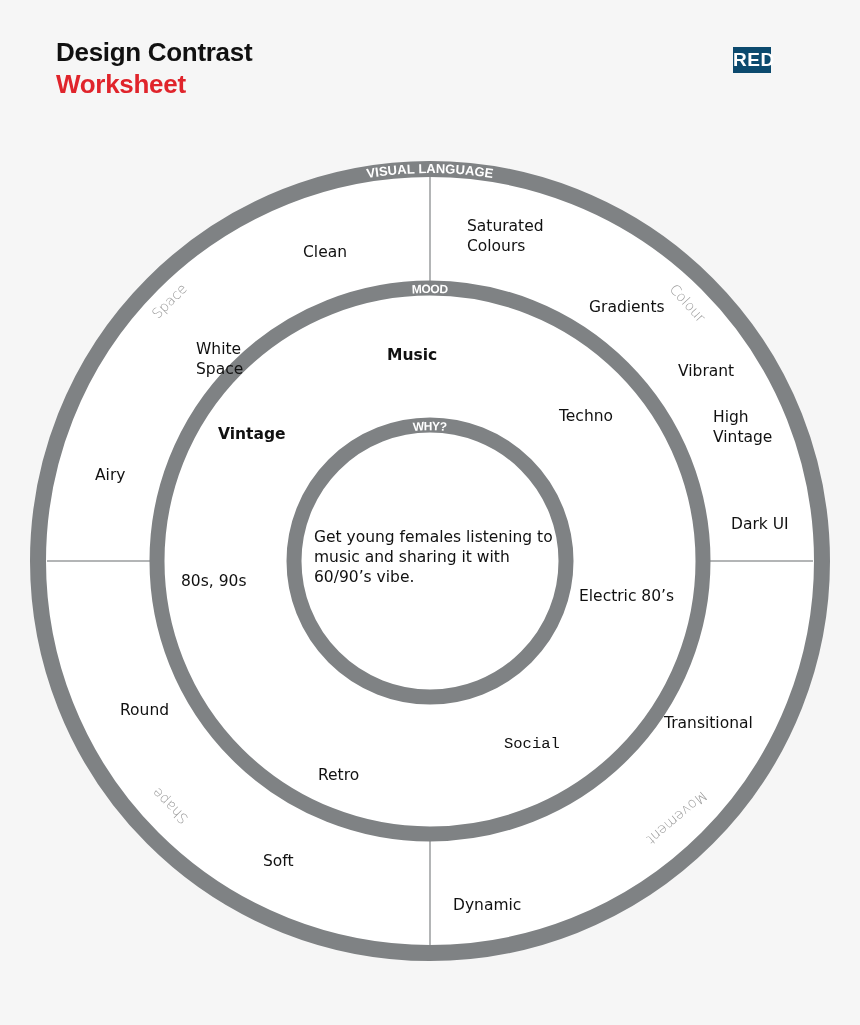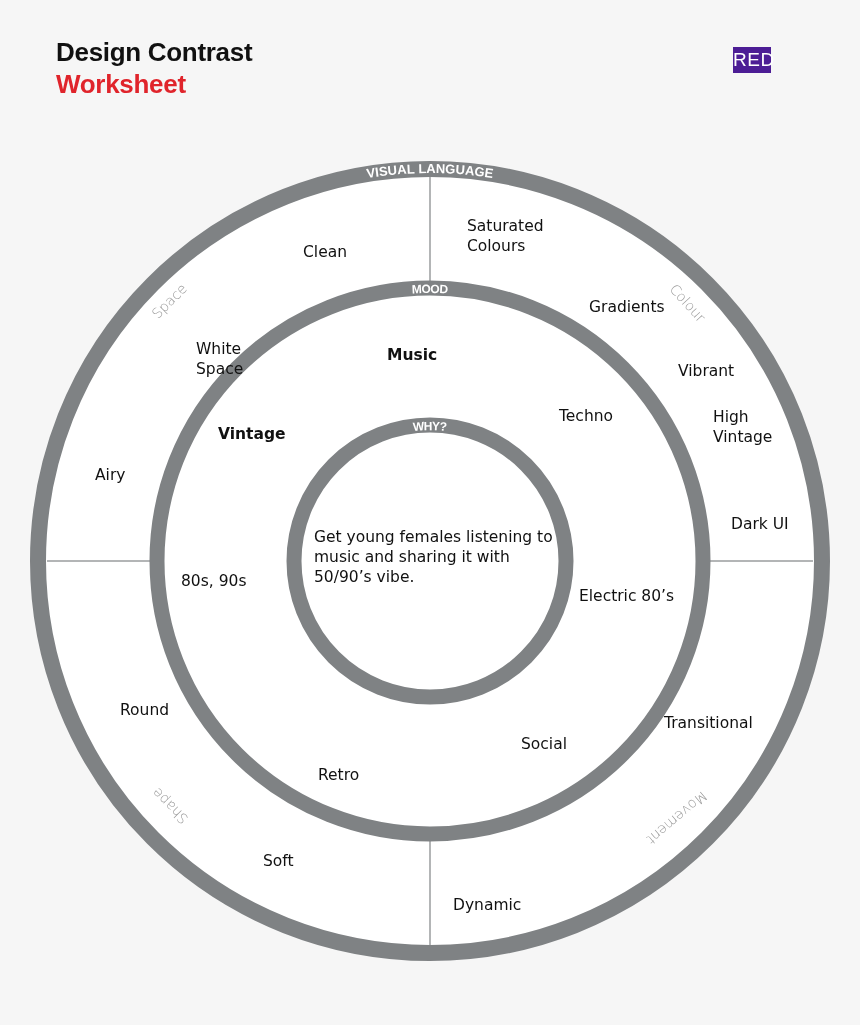--- a/index.html
+++ b/index.html
@@ -1,22 +1,22 @@
 <!DOCTYPE html>
 <html><head>
 <meta charset="utf-8">
 <style>
   html, body { margin:0; padding:0; }
   body { width:860px; height:1025px; background:#f6f6f6; position:relative; overflow:hidden;
          font-family:"DejaVu Sans", "Liberation Sans", sans-serif; }
   .title { position:absolute; left:56px; top:36px; font-family:"Liberation Sans", sans-serif; font-weight:bold; font-size:26px; line-height:32px; letter-spacing:-0.3px; }
   .title .l1 { color:#111; }
   .title .l2 { color:#e0242b; }
-  .badge { position:absolute; left:733px; top:47px; width:38px; height:26px; background:#4c1d95; color:#fff;
-           font-family:"Liberation Sans", sans-serif; font-weight:normal; font-size:19px; line-height:26px; text-align:center; letter-spacing:0.5px; }
+  .badge { position:absolute; left:733px; top:47px; width:38px; height:26px; background:#0c4a6e; color:#fff;
+           font-family:"Liberation Sans", sans-serif; font-weight:bold; font-size:19px; line-height:26px; text-align:center; letter-spacing:0.5px; }
   svg.diagram { position:absolute; left:0; top:0; }
   .lbl { position:absolute; font-size:15.5px; line-height:20px; color:#111; white-space:nowrap; font-weight:500; }
   .cat { position:absolute; font-size:14px; color:#9a9a9a; white-space:nowrap; font-family:"DejaVu Sans", sans-serif; font-weight:300; transform-origin:center center; }
   .center-text { position:absolute; left:314px; top:527px; width:250px; font-size:15.5px; line-height:20px; color:#111; }
 </style>
 </head>
 <body>
 
 <div class="title">
   <div class="l1">Design Contrast</div>
@@ -75,16 +75,16 @@
 <div class="lbl" style="left:263px; top:851px;">Soft</div>
 
 <div class="lbl" style="left:664px; top:713px;">Transitional</div>
 <div class="lbl" style="left:453px; top:865px;margin-top:30px;">Dynamic</div>
 
 <div class="lbl" style="left:387px; top:345px;font-weight:bold;">Music</div>
 <div class="lbl" style="left:559px; top:406px;">Techno</div>
 <div class="lbl" style="left:218px; top:424px;font-weight:bold;">Vintage</div>
 <div class="lbl" style="left:181px; top:571px;">80s, 90s</div>
 <div class="lbl" style="left:579px; top:586px;">Electric 80’s</div>
-<div class="lbl" style="left:521px; top:734px;">Social</div>
+<div class="lbl" style="left:504px; top:734px;font-family:Liberation Mono, monospace;">Social</div>
 <div class="lbl" style="left:318px; top:765px;">Retro</div>
 
-<div class="center-text">Get young females listening to music and sharing it with 50/90’s vibe.</div>
+<div class="center-text">Get young females listening to music and sharing it with 60/90’s vibe.</div>
 
 </body></html>

